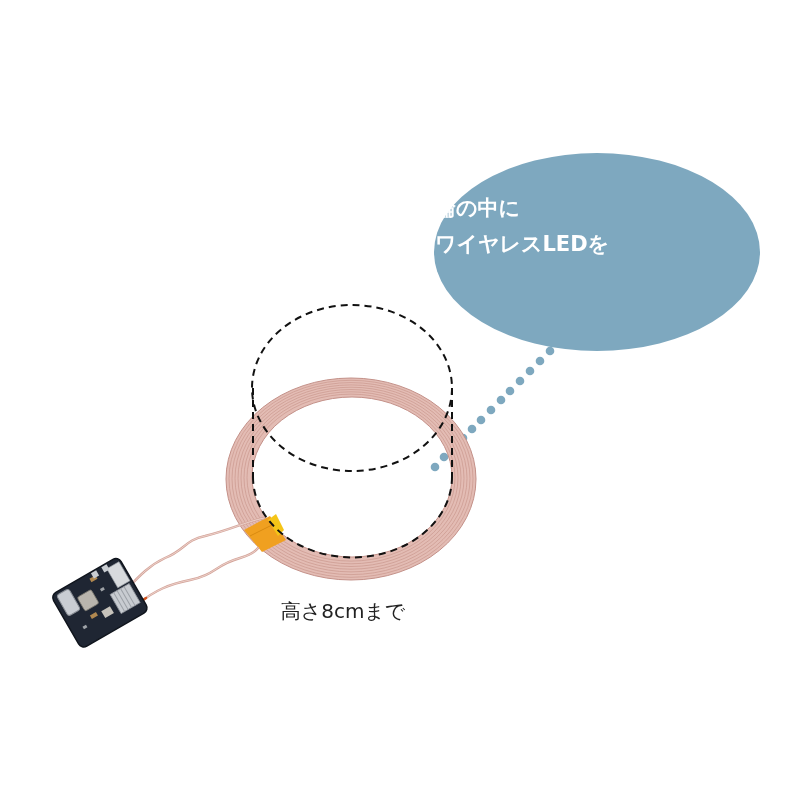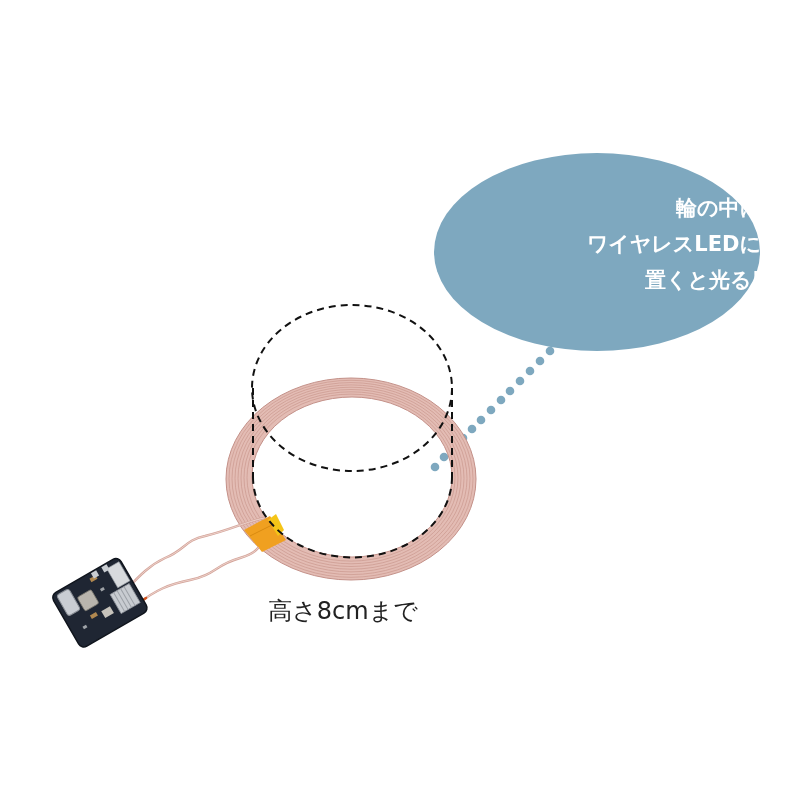--- a/index.html
+++ b/index.html
@@ -7,28 +7,28 @@
            font-family: "DejaVu Sans", sans-serif; }
     .headline {
       position: absolute; left: 66px; top: 58px; margin: 0;
       font-family: "DejaVu Sans", sans-serif; font-weight: 900;
       font-size: 43px; line-height: 63px; color: #111111; letter-spacing: 1px;
     }
     .headline span { display: block; white-space: nowrap; }
     .scene { position: absolute; left: 0; top: 0; width: 800px; height: 800px; }
     .bubble-text {
       position: absolute; left: 435px; top: 190px; width: 326px;
-      text-align: right; color: #ffffff; font-weight: 700;
+      text-align: left; color: #ffffff; font-weight: 700;
       font-size: 21px; line-height: 36px;
       font-family: "DejaVu Sans", sans-serif;
     }
     .bubble-text span { display: block; white-space: nowrap; }
     .caption {
       position: absolute; left: 258px; top: 596px; width: 170px;
-      text-align: center; color: #222222; font-size: 24px; line-height: 31px;
+      text-align: center; color: #222222; font-size: 20px; line-height: 31px;
       font-family: "DejaVu Sans", sans-serif;
     }
     .caption span { display: block; white-space: nowrap; }
   </style>
 </head>
 <body>
 
 <div class="headline">
 </div>
 
@@ -114,19 +114,18 @@
 
     <rect x="24" y="-28" width="14" height="22" fill="#d7dadd" stroke="#9aa0a6" stroke-width="0.6"></rect>
 
     <rect x="8" y="-32" width="6" height="6" fill="#c8ccd1"></rect>
     <rect x="20" y="-32" width="6" height="6" fill="#c8ccd1"></rect>
   </g>
 </svg>
 
 <div class="bubble-text">
   <span>輪の中に</span>
-  <span>ワイヤレスLEDに</span>
-  <span>置くと光る!</span>
+  <span>ワイヤレスLEDを</span>
 </div>
 
 <div class="caption">
   <span>高さ8cmまで</span>
 </div>
 
 </body></html>

